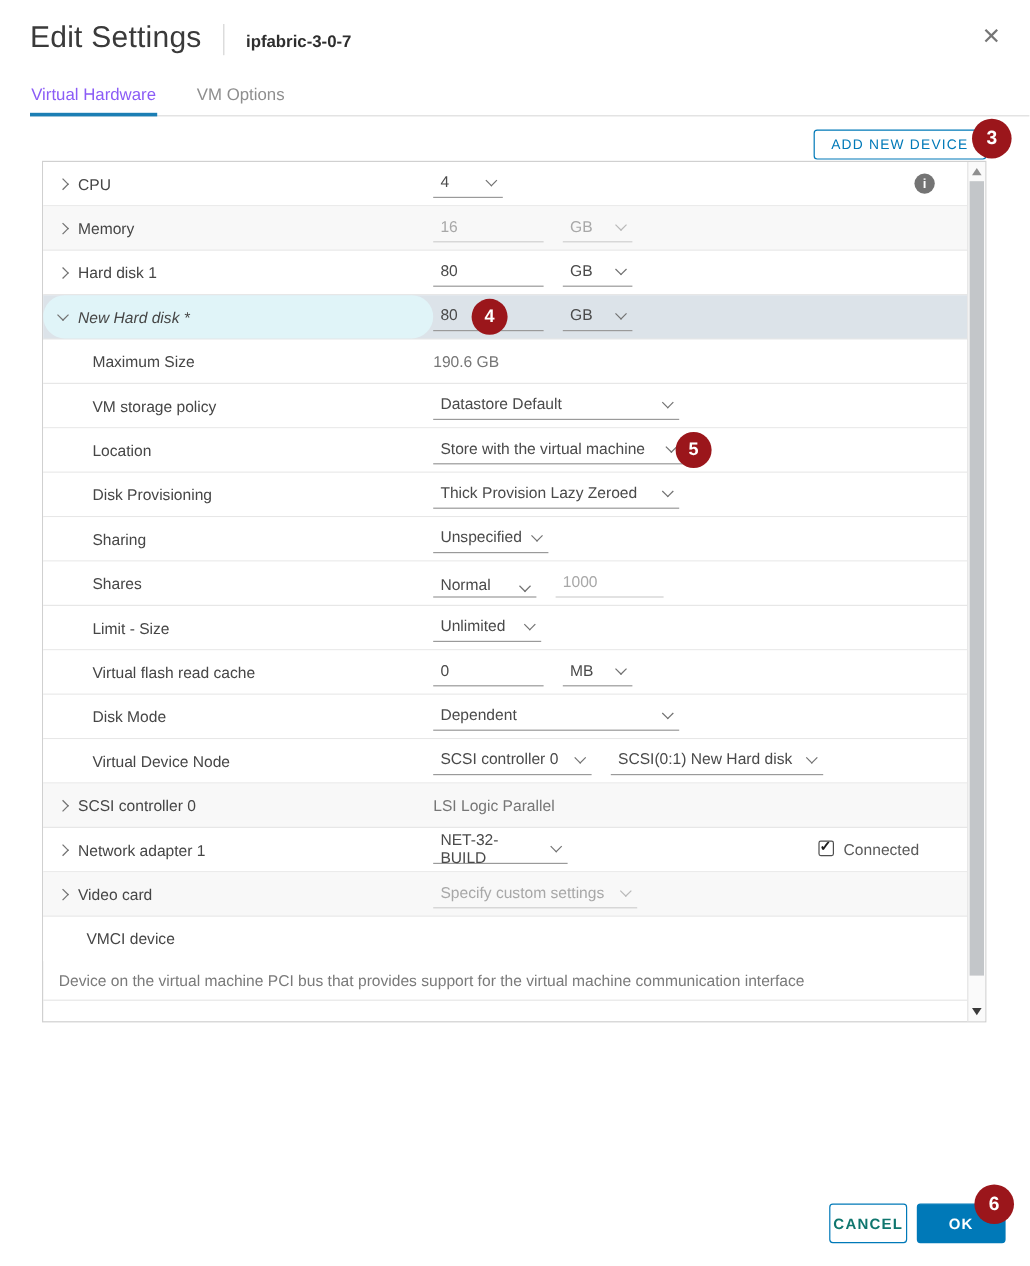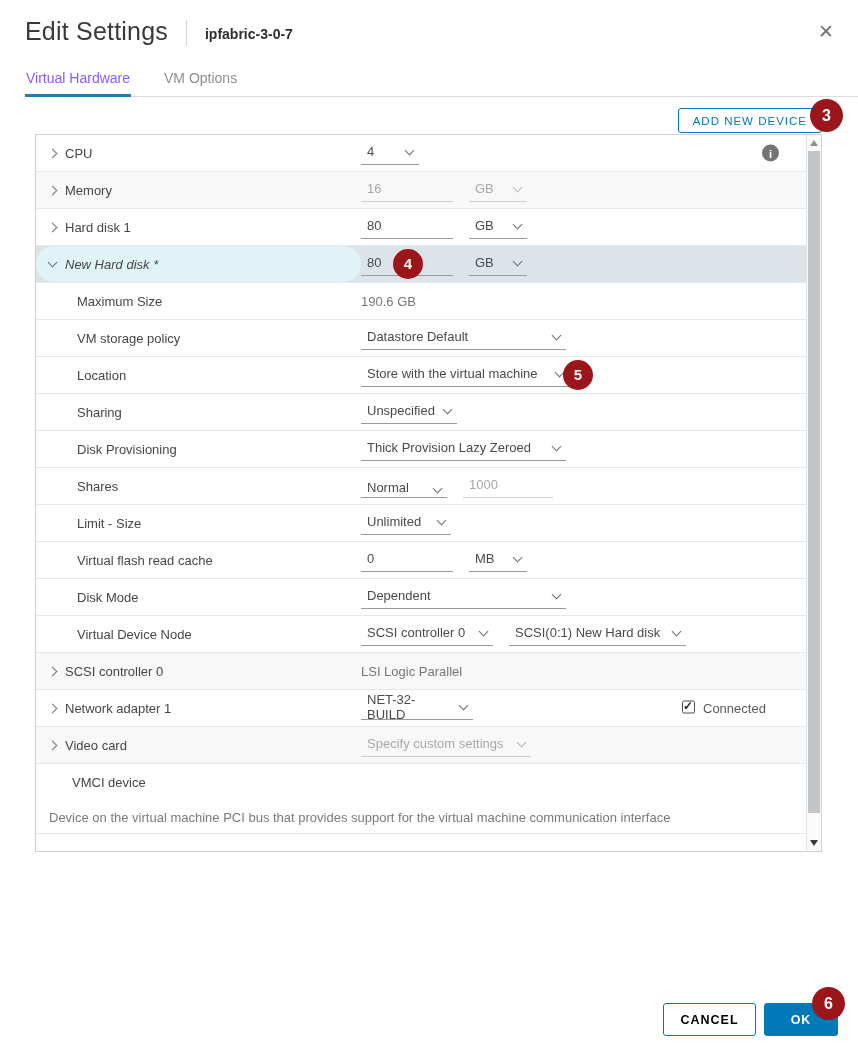--- a/index.html
+++ b/index.html
@@ -73,21 +73,21 @@
   .note-row .note-text { font-size:13px; color:#7a7a7a; }
   
   .sbar { position:absolute; top:0; right:0; width:15px; height:100%; background:#fafafa; border-left:1px solid #e3e3e3; }
   .sb-up, .sb-down { position:absolute; left:3px; width:0; height:0; border-left:4.5px solid transparent; border-right:4.5px solid transparent; cursor:pointer; }
   .sb-up { top:5px; border-bottom:6px solid #8f8f8f; }
   .sb-down { bottom:5px; border-top:6px solid #3a3a3a; }
   .sb-thumb { position:absolute; top:16px; left:1px; width:12px; height:662px; background:#c3c6c9; cursor:pointer; }
   
   .footer { position:absolute; right:20px; bottom:19px; display:flex; gap:8px; }
   .btn { height:33px; border-radius:3px; font-size:12.5px; font-weight:600; letter-spacing:1px; cursor:pointer; font-family:"Liberation Sans", sans-serif; }
-  .btn.cancel { width:93px; background:#fff; border:1px solid #0079b8; color:#000000; }
+  .btn.cancel { width:65px; background:#fff; border:1px solid #0079b8; color:#0f766e; }
   .btn.ok { width:74px; background:#0079b8; border:1px solid #0079b8; color:#fff; }
   .footer .step-badge { position:absolute; right:-7px; top:-16px; }
 </style>
 </head>
 <body>
 
 <div class="hdr">
   <h1>Edit Settings</h1>
   <div class="vdiv"></div>
   <span class="vmname">ipfabric-3-0-7</span>
@@ -191,36 +191,36 @@
         <div class="controls">
           <span class="select" style="width: 208px;">
             <span>Store with the virtual machine</span>
             <span class="caret"></span>
             <span class="step-badge">5</span>
           </span>
         </div>
       </div>
       <div class="row">
         <div class="label-cell">
+          <span class="lbl sub">Disk Provisioning</span>
+        </div>
+        <div class="controls">
+          <span class="select" style="width: 205px;">
+            <span>Thick Provision Lazy Zeroed</span>
+            <span class="caret"></span>
+          </span>
+        </div>
+      </div>
+      <div class="row">
+        <div class="label-cell">
           <span class="lbl sub">Sharing</span>
         </div>
         <div class="controls">
           <span class="select" style="width: 96px;">
             <span>Unspecified</span>
-            <span class="caret"></span>
-          </span>
-        </div>
-      </div>
-      <div class="row">
-        <div class="label-cell">
-          <span class="lbl sub">Disk Provisioning</span>
-        </div>
-        <div class="controls">
-          <span class="select" style="width: 205px;">
-            <span>Thick Provision Lazy Zeroed</span>
             <span class="caret"></span>
           </span>
         </div>
       </div>
       <div class="row">
         <div class="label-cell">
           <span class="lbl sub">Shares</span>
         </div>
         <div class="controls">
           <span class="select" style="width: 86px; align-items: flex-end;">

